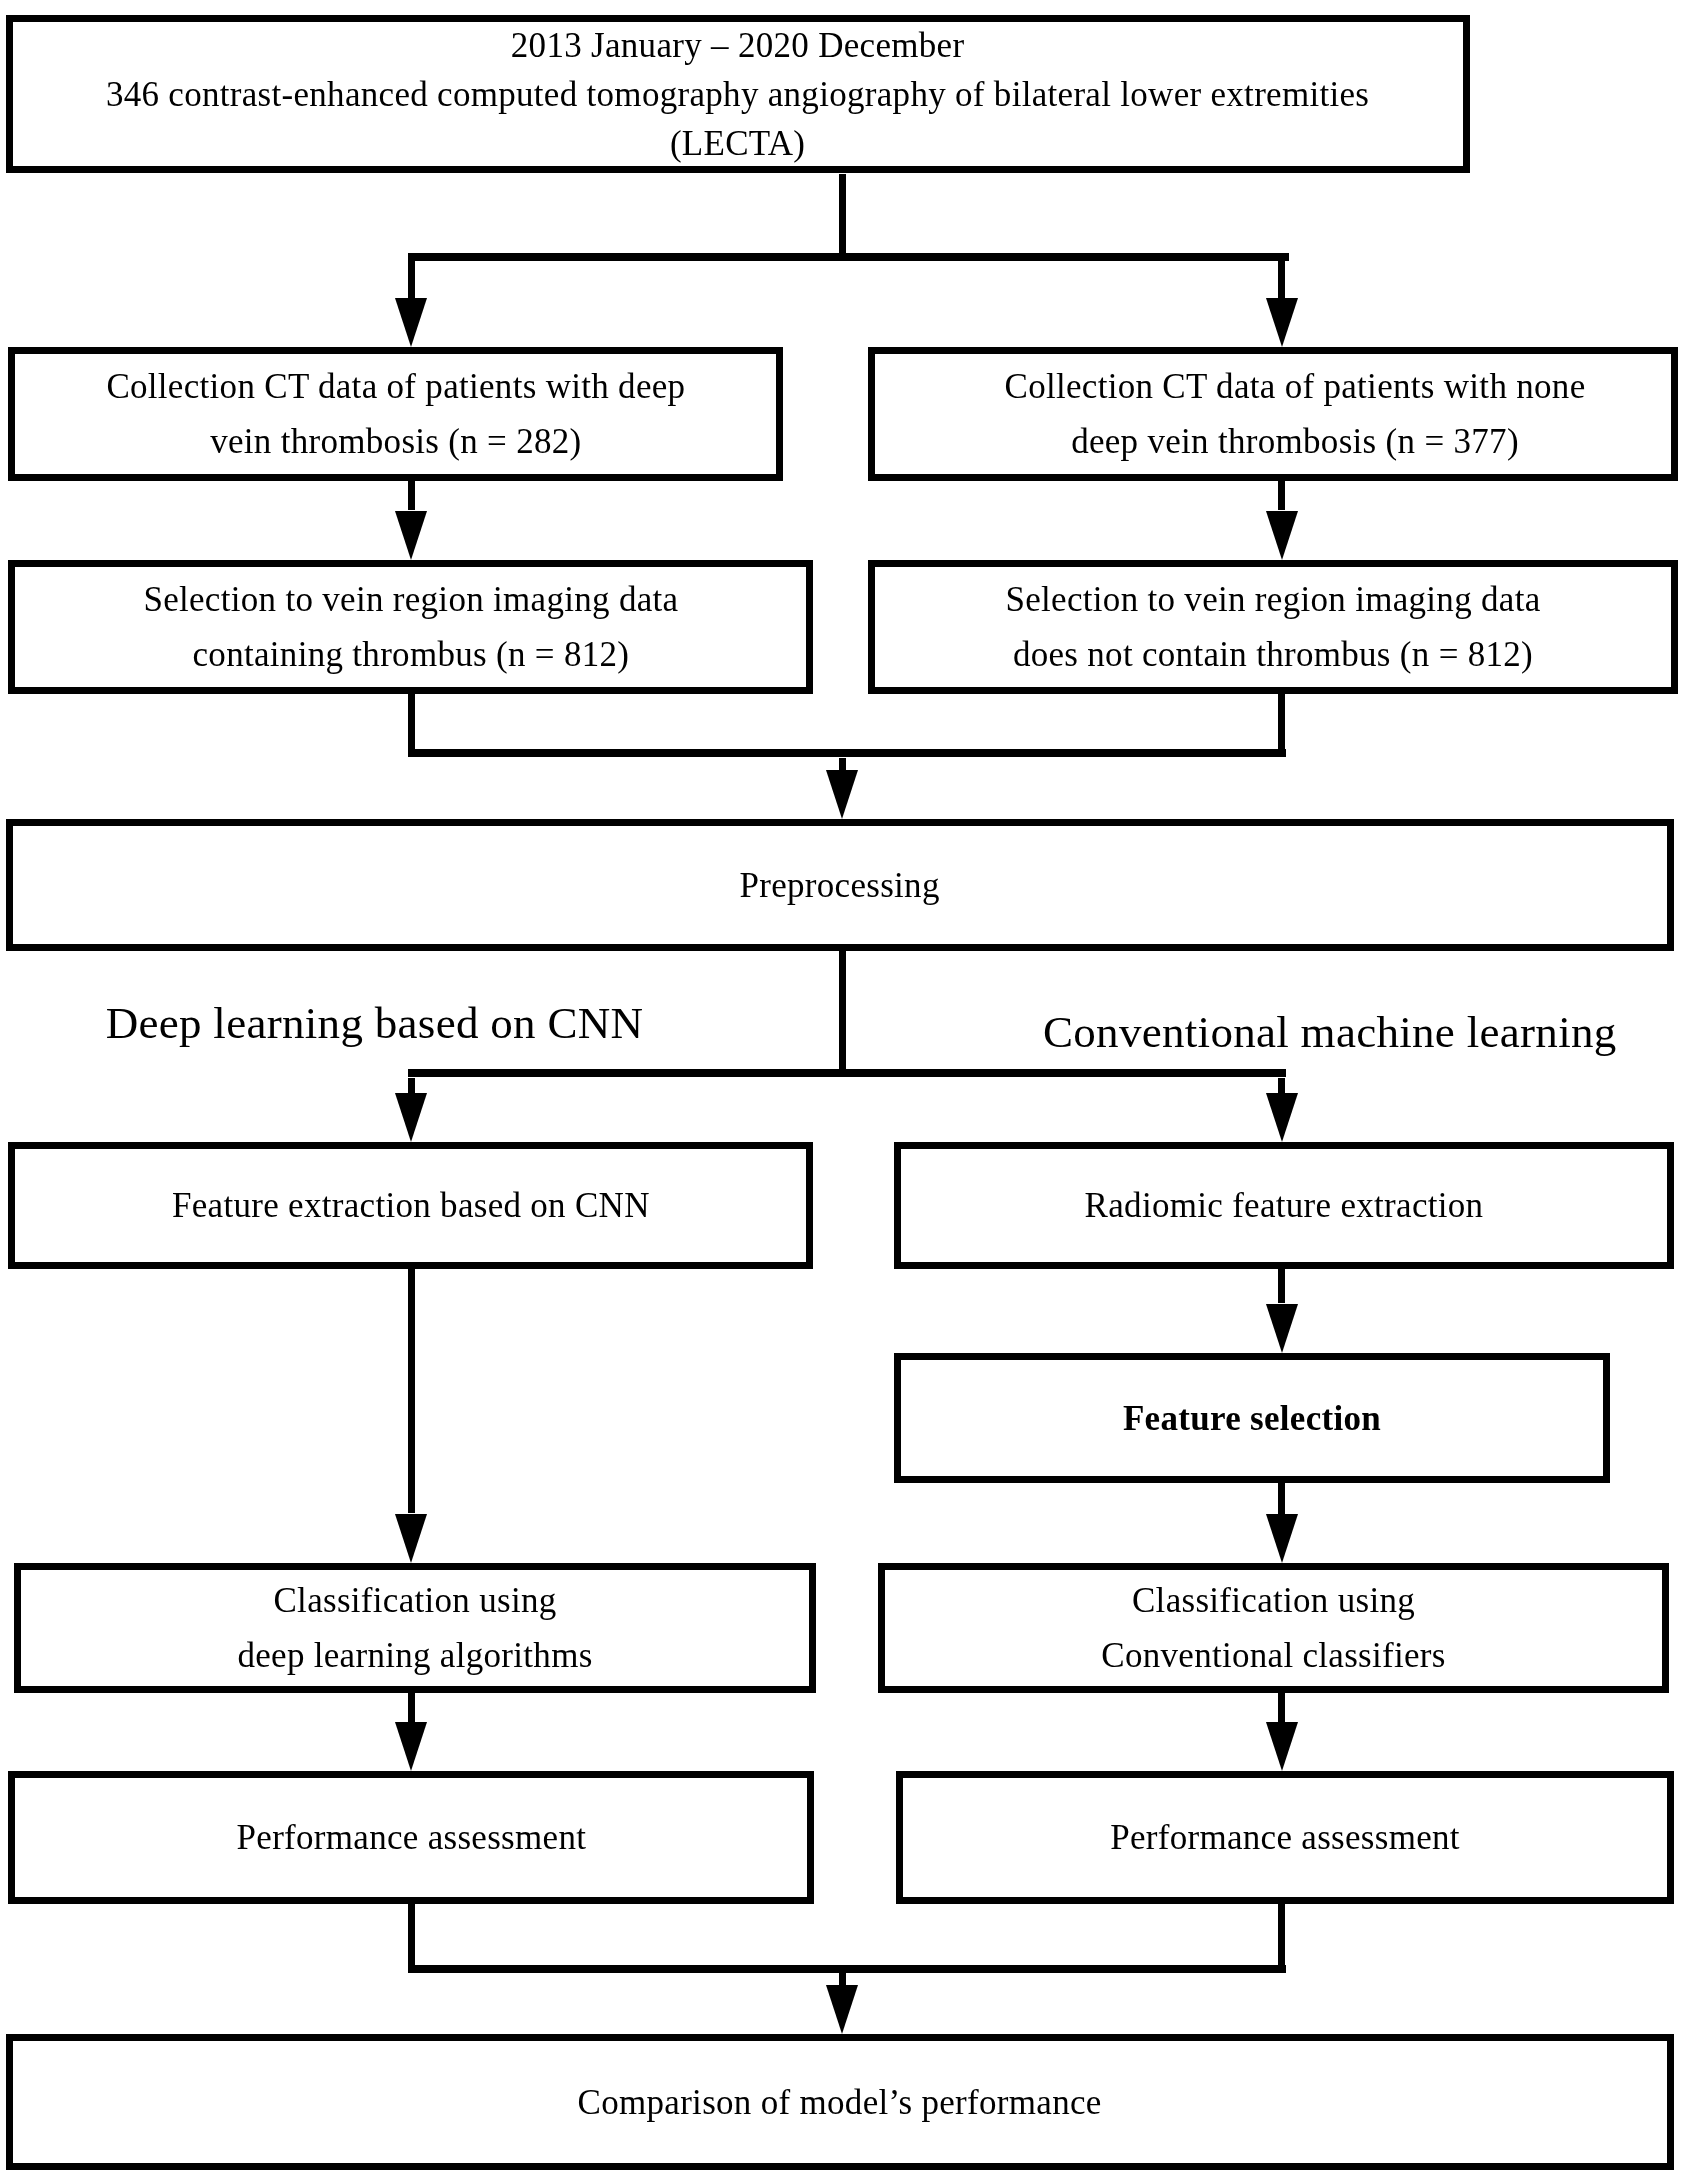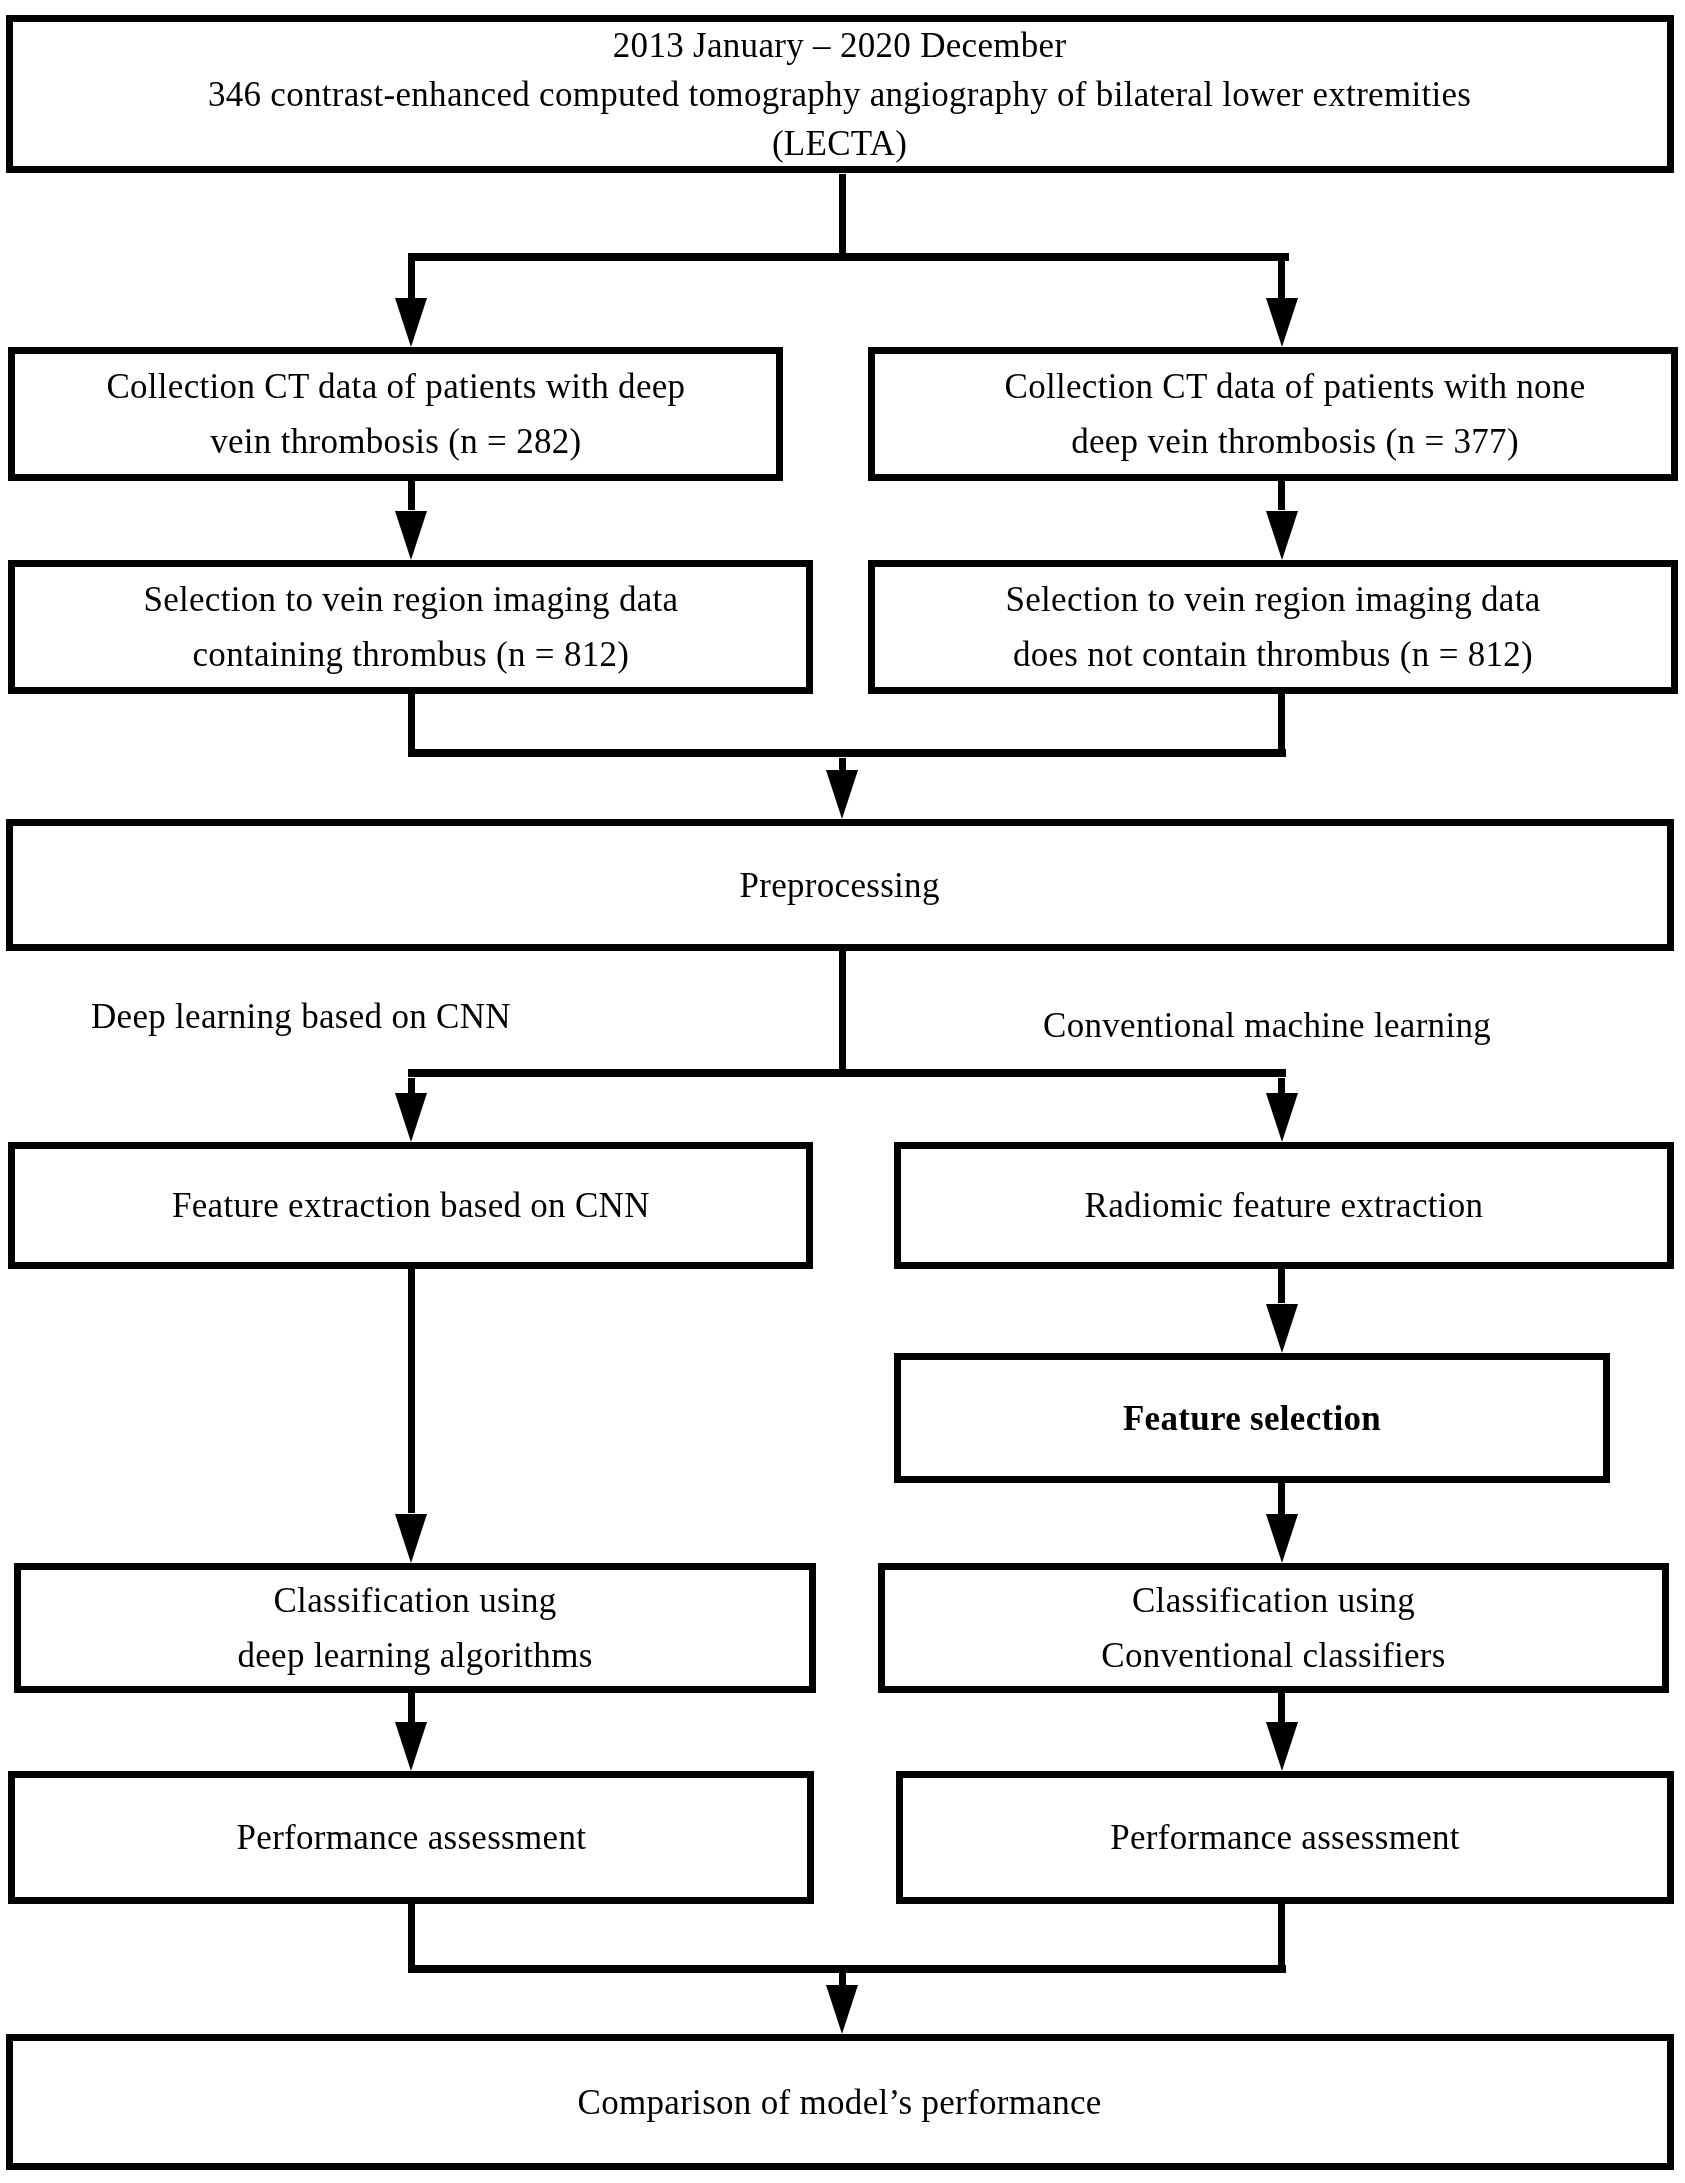--- a/index.html
+++ b/index.html
@@ -43,31 +43,32 @@
   .arrowhead {
     position: absolute;
     width: 0;
     height: 0;
     border-left: 16px solid transparent;
     border-right: 16px solid transparent;
     border-top: 49px solid #000000;
   }
   .branch-label {
     position: absolute;
-    font-size: 35px;
+    text-align: center;
+    font-size: 45px;
     letter-spacing: 0.3px;
     white-space: nowrap;
   }
 </style>
 </head>
 <body>
 
 <div id="canvas">
 
-  <div class="box tall" style="left:5.6px; top:15.4px; width:1668px; height:158px;">
+  <div class="box tall" style="left:5.6px; top:15.4px; width:1464px; height:158px;">
     <span>2013 January – 2020 December</span>
     <span>346 contrast-enhanced computed tomography angiography of bilateral lower extremities</span>
     <span>(LECTA)</span>
   </div>
 
   <div class="box" style="left:8.4px; top:347px; width:775px; height:134px;">
     <span>Collection CT data of patients with deep</span>
     <span>vein thrombosis (n = 282)</span>
   </div>
 

